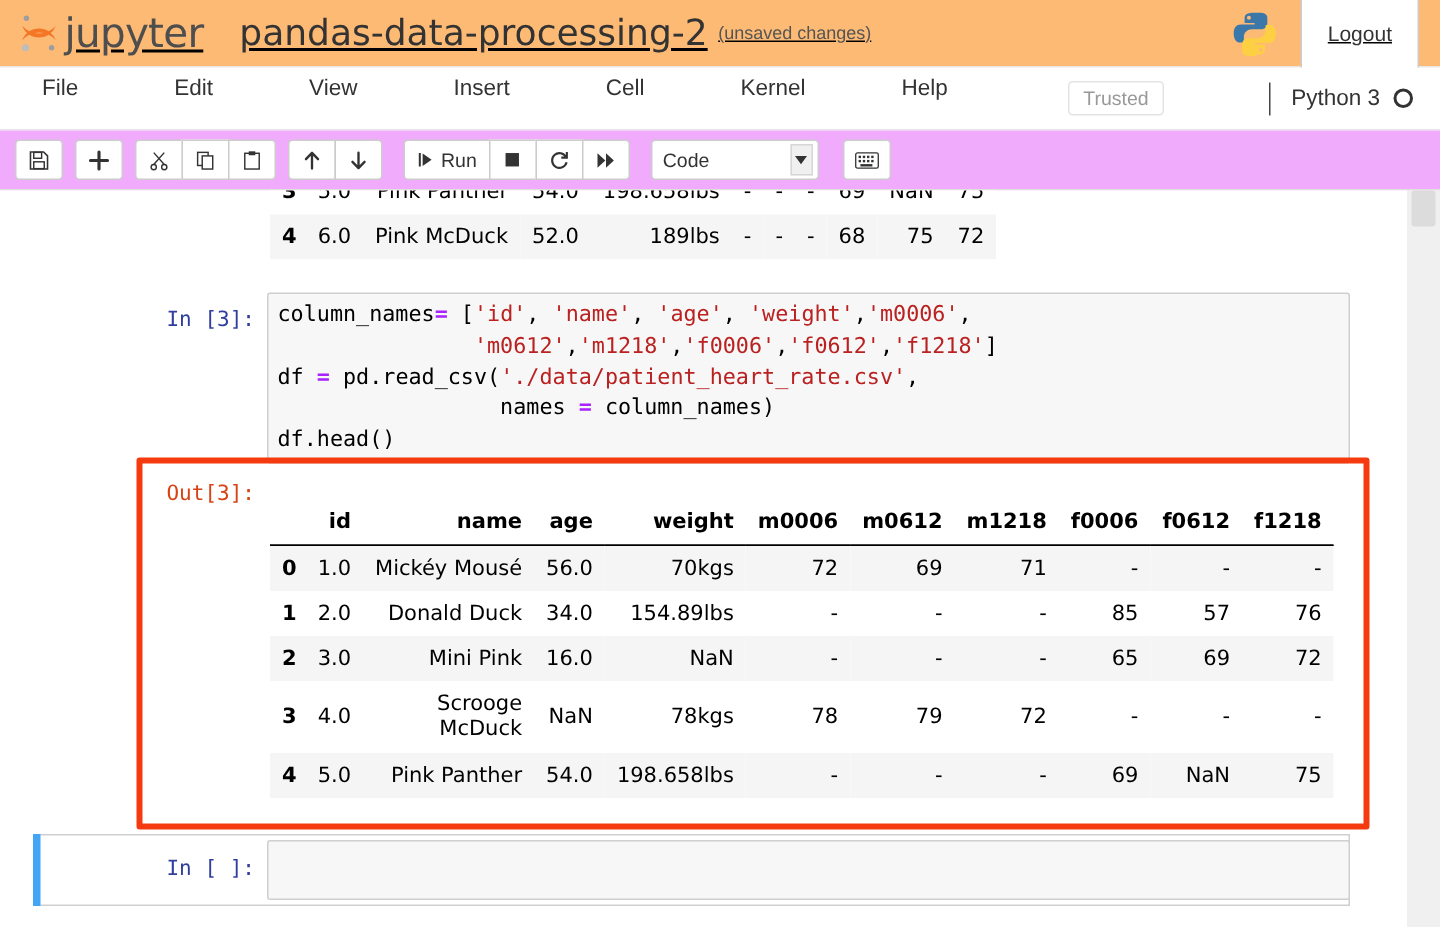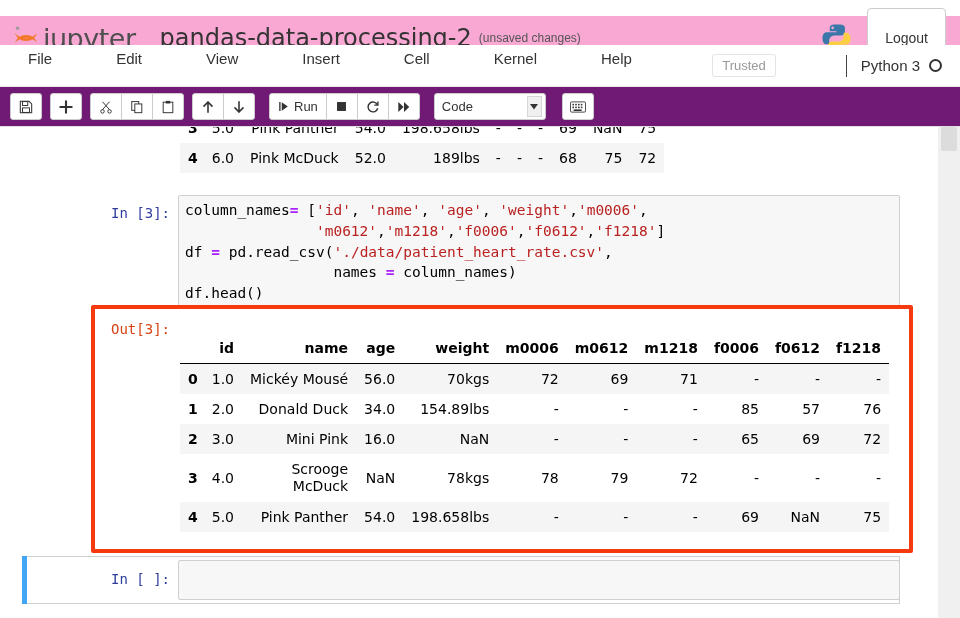--- a/index.html
+++ b/index.html
@@ -8,23 +8,23 @@
     width: 960px; height: 618px;
     overflow: hidden;
     background: #fff;
     font-family: "Liberation Sans", sans-serif;
     -webkit-font-smoothing: antialiased;
   }
   #app { position: relative; width: 960px; height: 618px; background:#fff; overflow:hidden; }
 
   
   .header {
-    position:absolute; left:0; top:16px; width:960px; height:45px;
-    background:#f9a8d4; border-bottom:1px solid #e7e7e7;
-    display:flex; align-items:center;
+    position:absolute; left:0; top:0; width:960px; height:45px;
+    background:#fdba74; border-bottom:1px solid #e7e7e7;
+    display:flex; align-items:center;text-decoration:underline;
   }
   .logo-wrap { margin-left:12px; display:flex; align-items:center; }
   .jp-mark { width:28px; height:30px; display:block; }
   .jp-word {
     font-family:"DejaVu Sans", sans-serif;
     font-size:27px; color:#4e4e4e; letter-spacing:-0.5px;
     margin-left:3px; line-height:1;
   }
   .nb-title {
     font-family:"DejaVu Sans", sans-serif;
@@ -57,21 +57,21 @@
   .kernel-sep { width:1px; height:22px; background:#444; margin:0 14px 0 70px; }
   .kernel-name { font-size:15px; color:#333; margin-right:9px; }
   .kernel-circle {
     width:13px; height:13px; border-radius:50%;
     border:2px solid #333; background:transparent; display:inline-block;
   }
 
   
   .toolbar {
     position:absolute; left:0; top:87px; width:960px; height:40px;
-    background:#701a75; border-bottom:1px solid #e0e0e0;
+    background:#f0abfc; border-bottom:1px solid #e0e0e0;
     display:flex; align-items:center;
   }
   .tgroup { display:flex; align-items:center; margin-left:10px; }
   .tbtn {
     height:27px; min-width:32px; border:1px solid #ccc; background:#fff;
     display:flex; align-items:center; justify-content:center;
     cursor:pointer; color:#333; font-size:13px;
     border-radius:3px; margin-right:0;
   }
   .tgroup.joined .tbtn { border-radius:0; margin-left:-1px; }

